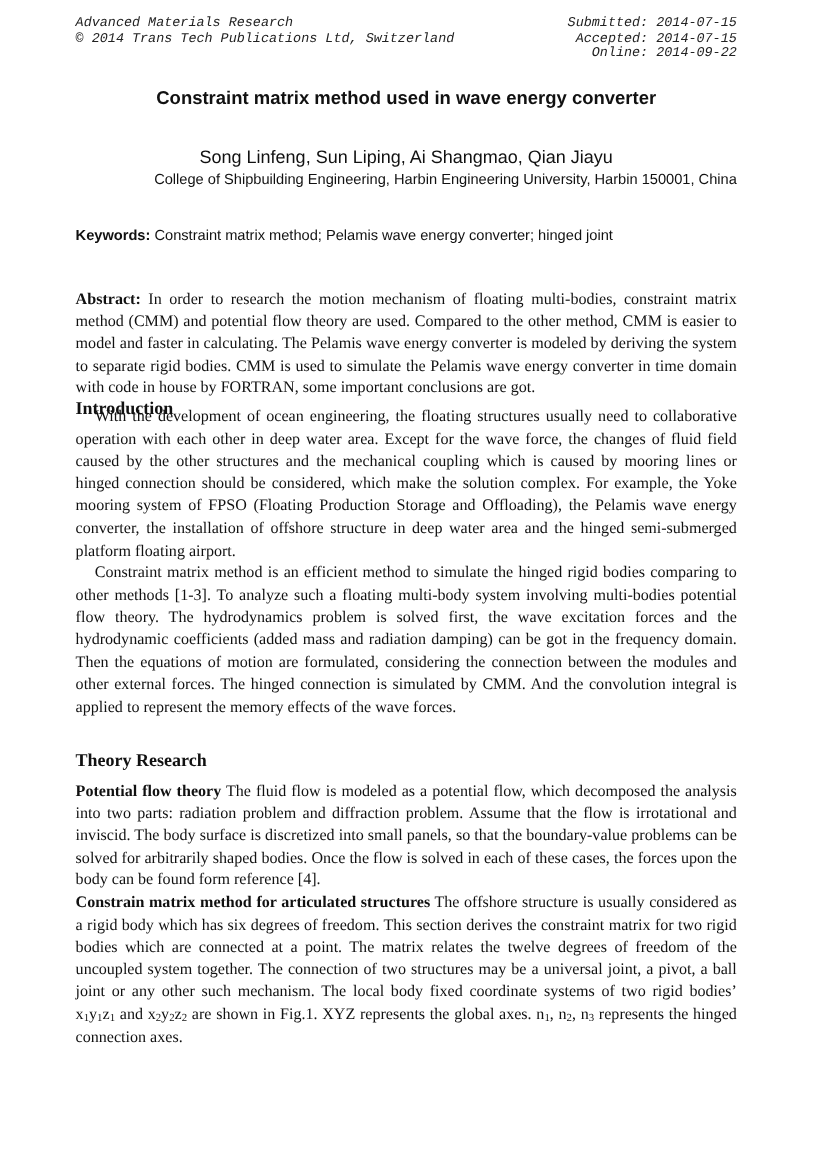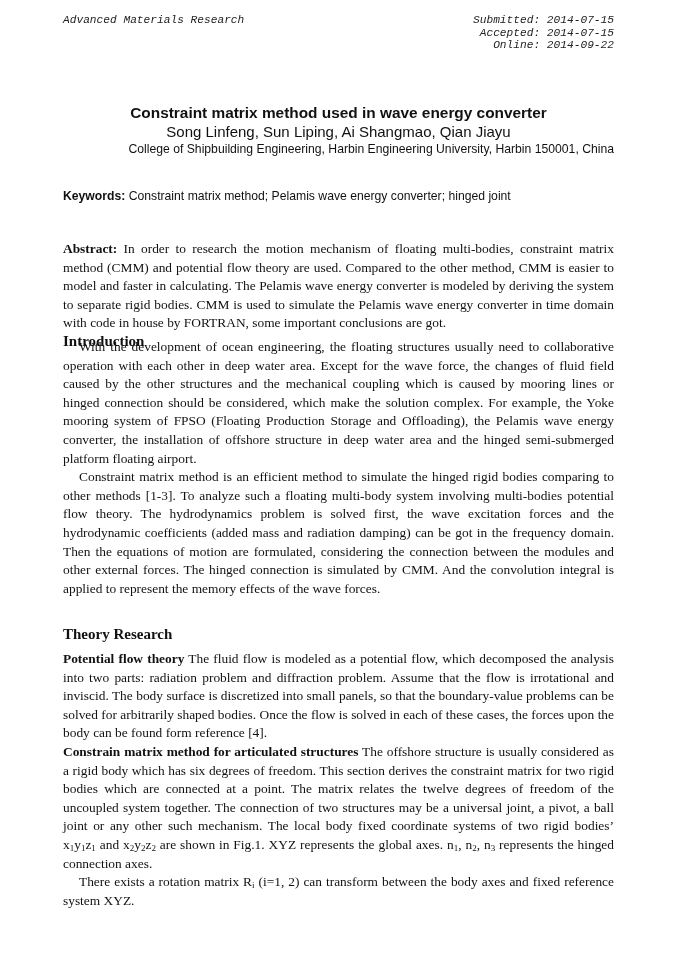--- a/index.html
+++ b/index.html
@@ -2,37 +2,38 @@
 <html><head>
 <meta charset="utf-8">
 <style>
   html, body { margin: 0; padding: 0; background: #ffffff; }
   body { width: 678px; height: 959px; position: relative; overflow: hidden; color: #111; }
   .page { position: absolute; left: 63px; top: 0; width: 551px; }
   .hdr { position: absolute; top: 14px; font-family: Liberation Mono, monospace; font-style: italic; font-size: 11.2px; line-height: 12.6px; color: #222; }
   .hdr-left { left: 63px; }
   .hdr-right { right: 64px; text-align: right; margin-left: 40px; }
   .hdr div { white-space: nowrap; }
-  .title { position: absolute; top: 104px; left: 0; width: 551px; text-align: center; font-family: "Liberation Sans", sans-serif; font-weight: bold; font-size: 15.4px; }
+  .title { position: absolute; top: 74px; left: 0; width: 551px; text-align: center; font-family: "Liberation Sans", sans-serif; font-weight: bold; font-size: 15.4px; }
   .authors { position: absolute; top: 123px; left: 0; width: 551px; text-align: center; font-family: "Liberation Sans", sans-serif; font-size: 15px; }
   .affil { position: absolute; top: 142px; left: 0; width: 551px; text-align: right; font-family: "Liberation Sans", sans-serif; font-size: 12.2px; }
   .keywords { position: absolute; top: 189px; left: 0; width: 551px; font-family: "Liberation Sans", sans-serif; font-size: 12.2px; }
   .keywords b { font-weight: bold; }
   .block { position: absolute; left: 0; width: 551px; font-family: "Liberation Serif", serif; font-size: 13.4px; line-height: 18.6px; text-align: justify; }
   .block p { margin: 0; }
   .indent { text-indent: 16px; }
   .h { position: absolute; left: 0; font-family: "Liberation Serif", serif; font-weight: bold; font-size: 15px; }
   b.lead { font-weight: bold; }
   sub { font-size: 9px; vertical-align: -2px; line-height: 0; }
 </style>
 </head>
 <body>
 
 <div class="hdr hdr-left">
   <div>Advanced Materials Research</div>
+  <div>© 2014 Trans Tech Publications Ltd, Switzerland</div>
 </div>
 <div class="hdr hdr-right">
   <div>Submitted: 2014-07-15</div>
   <div>Accepted: 2014-07-15</div>
   <div>Online: 2014-09-22</div>
 </div>
 
 <div class="page">
   <div class="title">Constraint matrix method used in wave energy converter</div>
   <div class="authors">Song Linfeng, Sun Liping, Ai Shangmao, Qian Jiayu</div>
@@ -49,15 +50,14 @@
   <div class="block" style="top:338px;">
     <p class="indent">With the development of ocean engineering, the floating structures usually need to collaborative operation with each other in deep water area. Except for the wave force, the changes of fluid field caused by the other structures and the mechanical coupling which is caused by mooring lines or hinged connection should be considered, which make the solution complex. For example, the Yoke mooring system of FPSO (Floating Production Storage and Offloading), the Pelamis wave energy converter, the installation of offshore structure in deep water area and the hinged semi-submerged platform floating airport.</p>
     <p class="indent">Constraint matrix method is an efficient method to simulate the hinged rigid bodies comparing to other methods [1-3]. To analyze such a floating multi-body system involving multi-bodies potential flow theory. The hydrodynamics problem is solved first, the wave excitation forces and the hydrodynamic coefficients (added mass and radiation damping) can be got in the frequency domain. Then the equations of motion are formulated, considering the connection between the modules and other external forces. The hinged connection is simulated by CMM. And the convolution integral is applied to represent the memory effects of the wave forces.</p>
   </div>
 
   <div class="h" style="top:626px;">Theory Research</div>
 
   <div class="block" style="top:650px;">
     <p><b class="lead">Potential flow theory</b><span> The fluid flow is modeled as a potential flow, which decomposed the analysis into two parts: radiation problem and diffraction problem. Assume that the flow is irrotational and inviscid. The body surface is discretized into small panels, so that the boundary-value problems can be solved for arbitrarily shaped bodies. Once the flow is solved in each of these cases, the forces upon the body can be found form reference [4].</span></p>
     <p><b class="lead">Constrain matrix method for articulated structures</b><span> The offshore structure is usually considered as a rigid body which has six degrees of freedom. This section derives the constraint matrix for two rigid bodies which are connected at a point. The matrix relates the twelve degrees of freedom of the uncoupled system together. The connection of two structures may be a universal joint, a pivot, a ball joint or any other such mechanism. The local body fixed coordinate systems of two rigid bodies’ x</span><sub>1</sub>y<sub>1</sub>z<sub>1</sub><span> and x</span><sub>2</sub>y<sub>2</sub>z<sub>2</sub><span> are shown in Fig.1. XYZ represents the global axes. n</span><sub>1</sub>, n<sub>2</sub>, n<sub>3</sub><span> represents the hinged connection axes.</span></p>
-    <p class="indent"><span>There exists a rotation matrix R</span><sub>i</sub><span> (i=1, 2) can transform between the body axes and fixed reference system XYZ.</span></p>
   </div>
 </div>
 
 </body></html>

